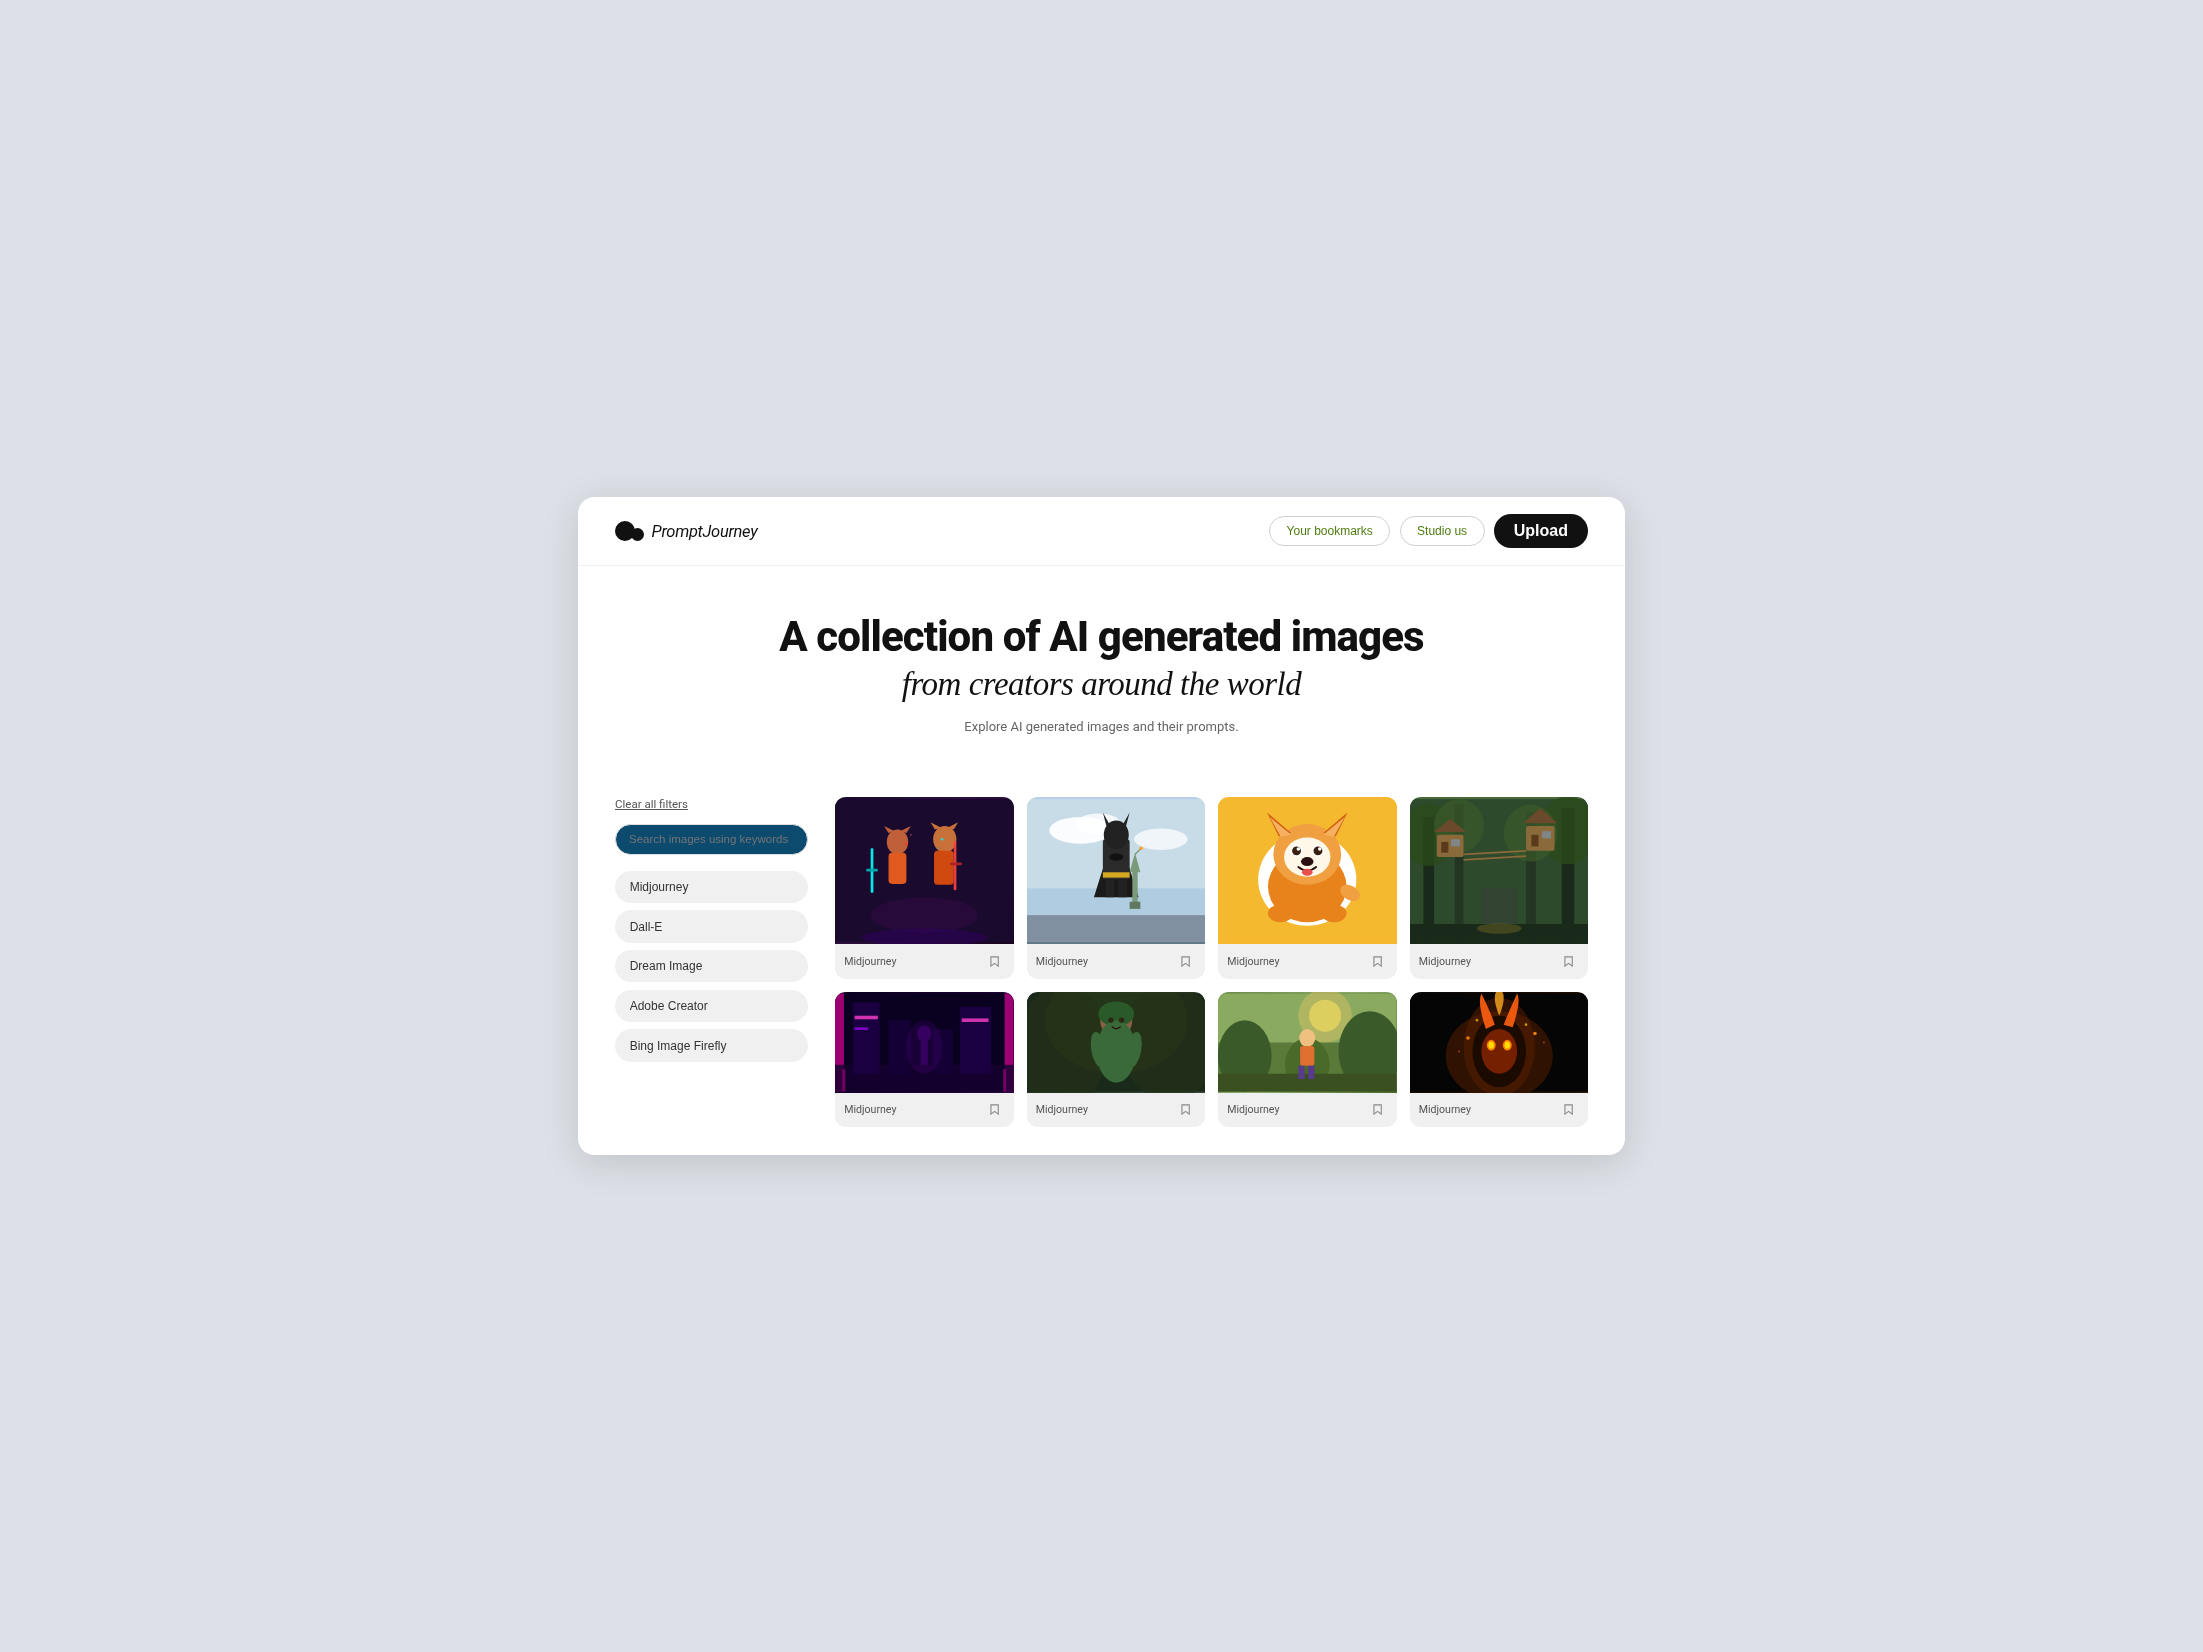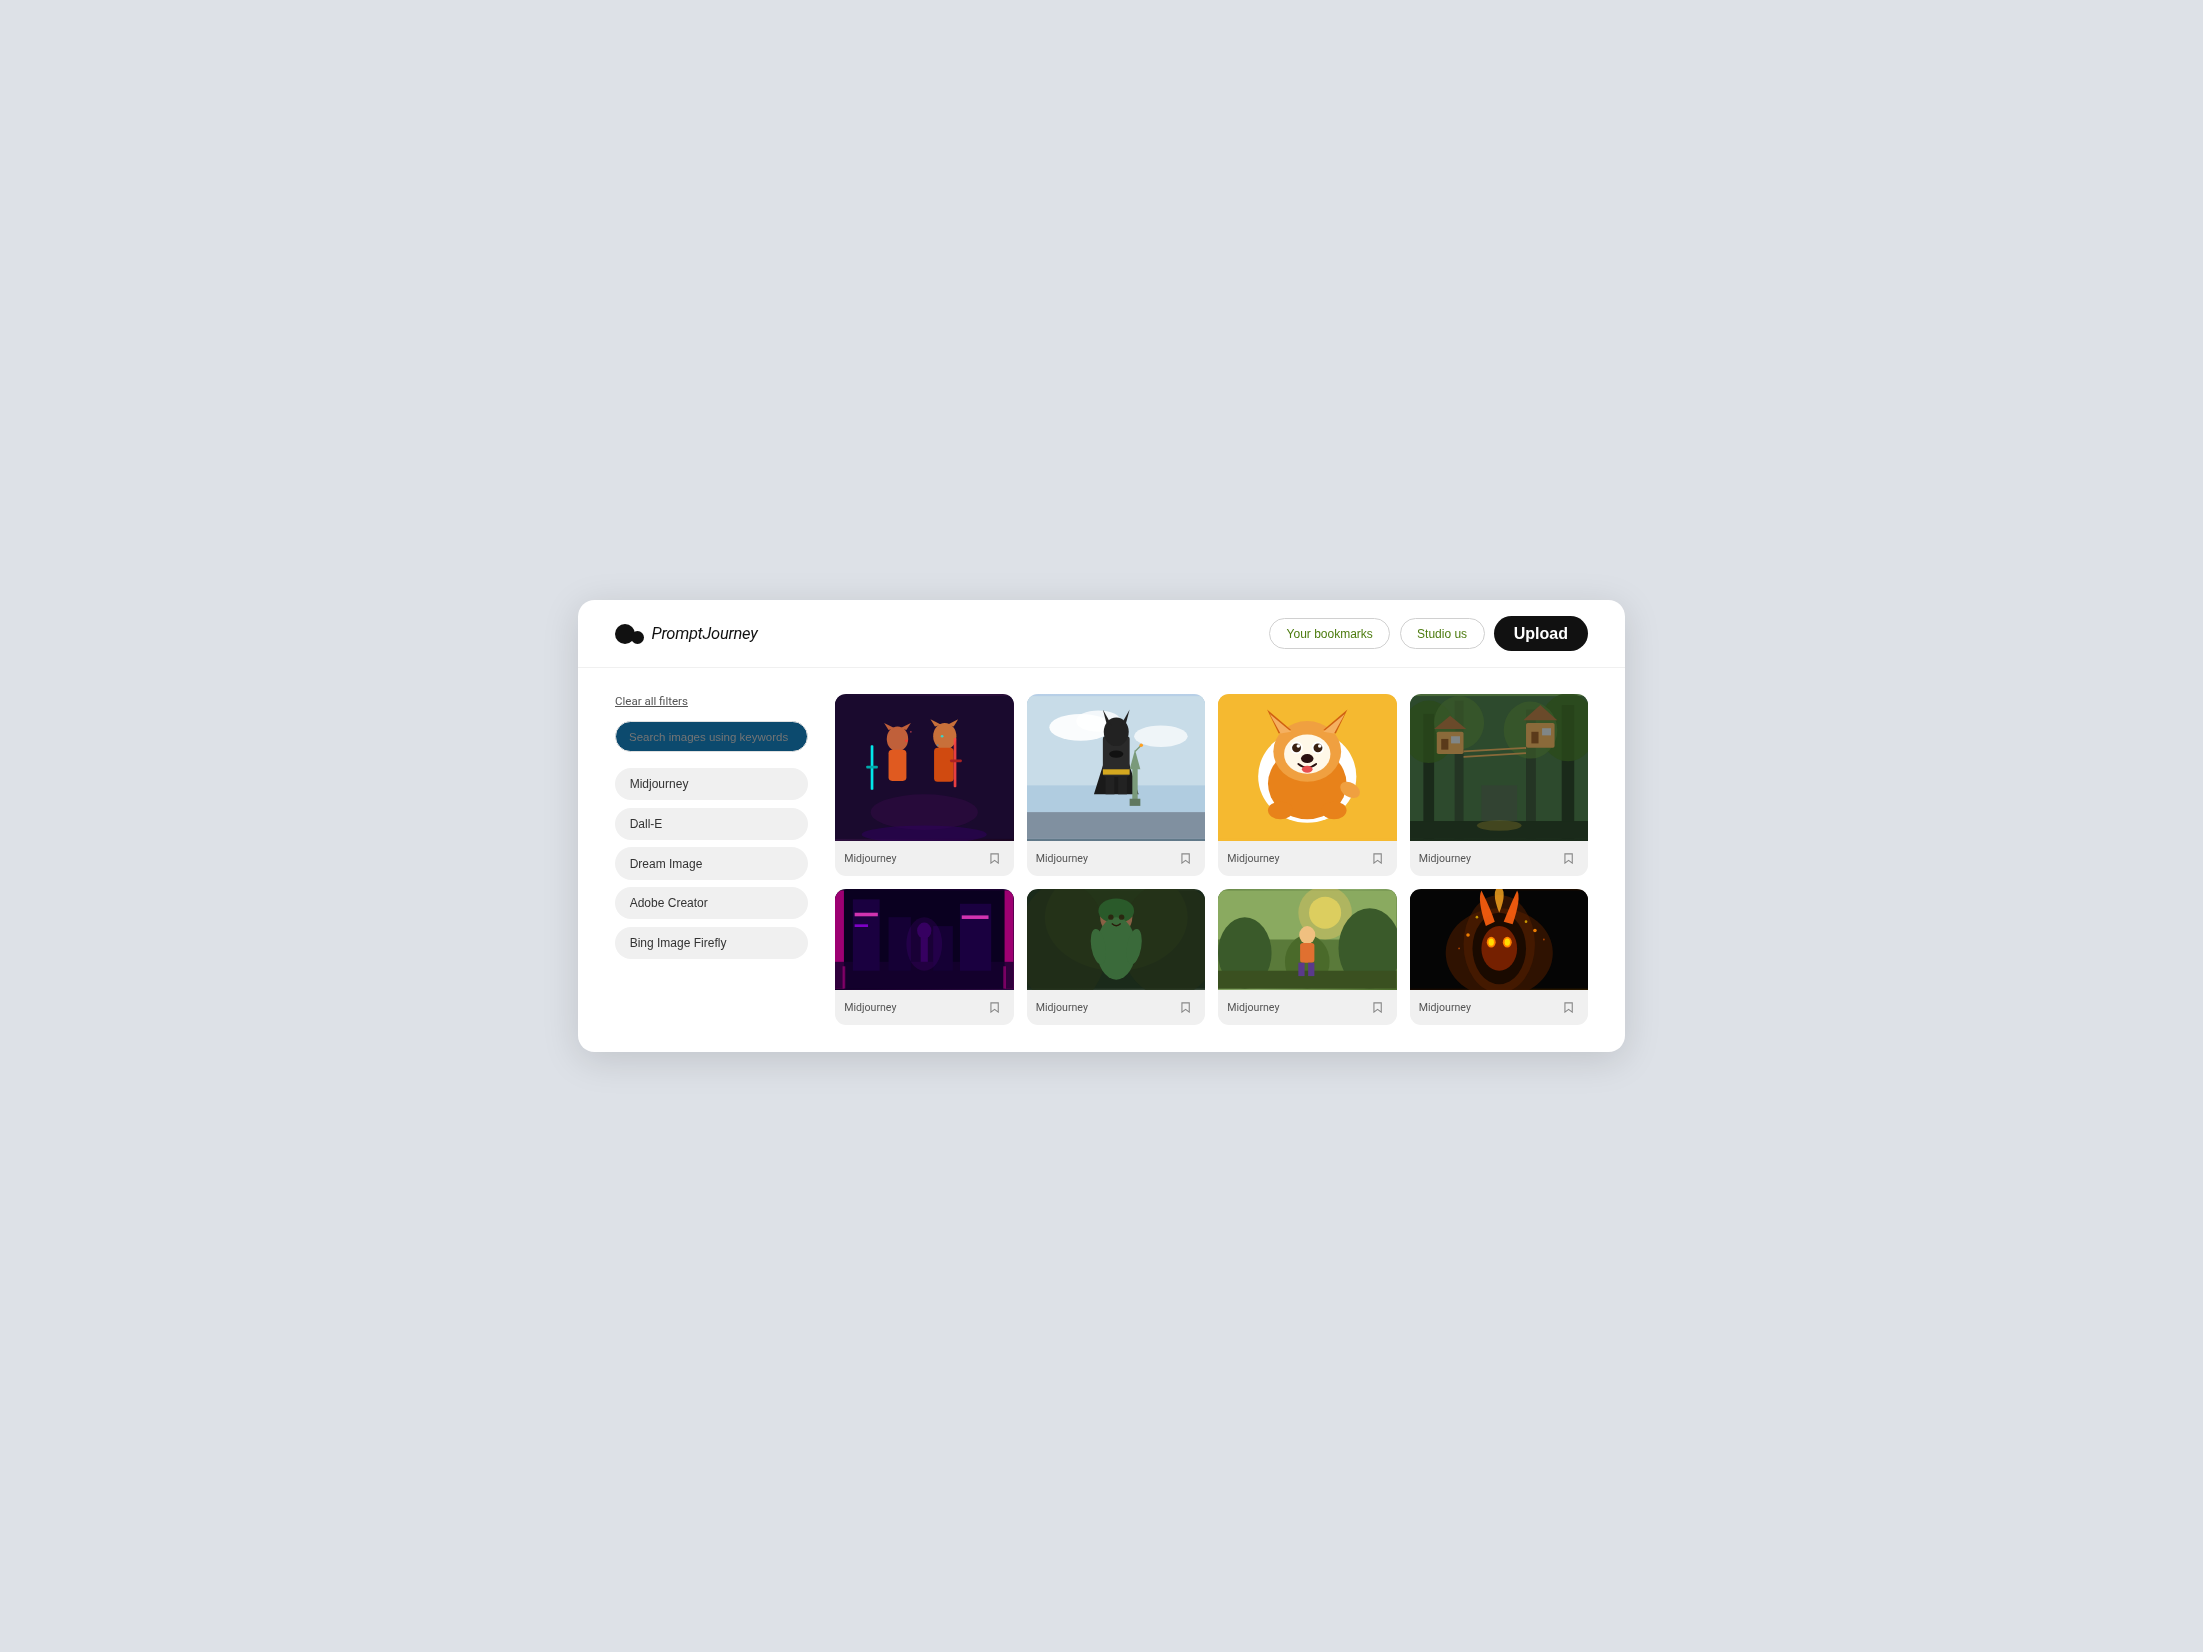--- a/index.html
+++ b/index.html
@@ -21,21 +21,21 @@
     
     .navbar {
       display: flex;
       align-items: center;
       justify-content: space-between;
       padding: 16.5px 37px;
       border-bottom: 0.9px solid #f0f0f0;
     }
     .logo {
       display: flex;
-      align-items: center;
+      align-items: flex-end;
       gap: 7.3px;
     }
     .logo-icon {
       display: flex;
       gap: 1.8px;
     }
     .logo-circle-big {
       width: 20px; height: 20px;
       background: #111;
       border-radius: 50%;
@@ -248,20 +248,25 @@
         <span>Prompt</span><span>Journey</span>
       </div>
     </div>
     <div class="nav-actions">
       <button class="btn-outline">Your bookmarks</button>
       <button class="btn-outline">Studio us</button>
       <button class="btn-dark">Upload</button>
     </div>
   </nav>
 
+  <div class="hero">
+    <h1 class="hero-title">A collection of AI generated images</h1>
+    <div class="hero-subtitle">from creators around the world</div>
+    <p class="hero-desc">Explore AI generated images and their prompts.</p>
+  </div>
 
   <div class="main-content">
 
     <aside class="sidebar">
       <a class="clear-filters">Clear all filters</a>
       <input class="search-box" type="text" placeholder="Search images using keywords" style="">
       <button class="filter-btn">Midjourney</button>
       <button class="filter-btn">Dall-E</button>
       <button class="filter-btn">Dream Image</button>
       <button class="filter-btn">Adobe Creator</button>

